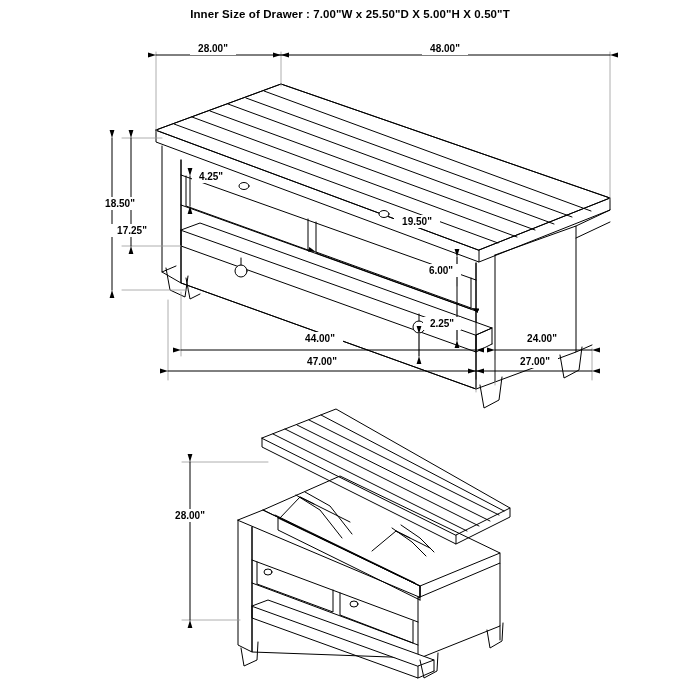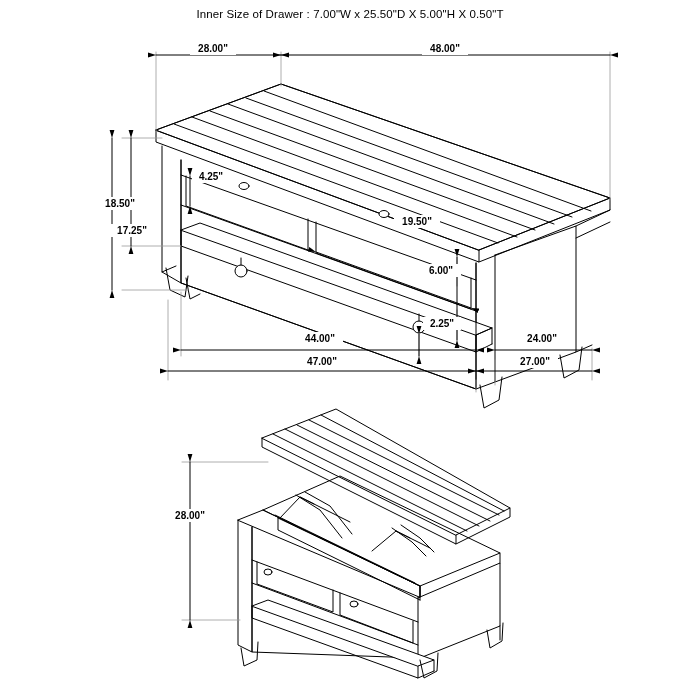--- a/index.html
+++ b/index.html
@@ -19,21 +19,21 @@
     width: 700px;
     height: 700px;
   }
   #title {
     position: absolute;
     top: 8px;
     left: 0;
     width: 700px;
     text-align: center;
     font-size: 11.5px;
-    font-weight: normal;
+    font-weight: bold;
     letter-spacing: 0.1px;
     color: #000;
   }
   svg {
     position: absolute;
     top: 0;
     left: 0;
   }
   .dimtext {
     font-family: "Liberation Sans", sans-serif;

